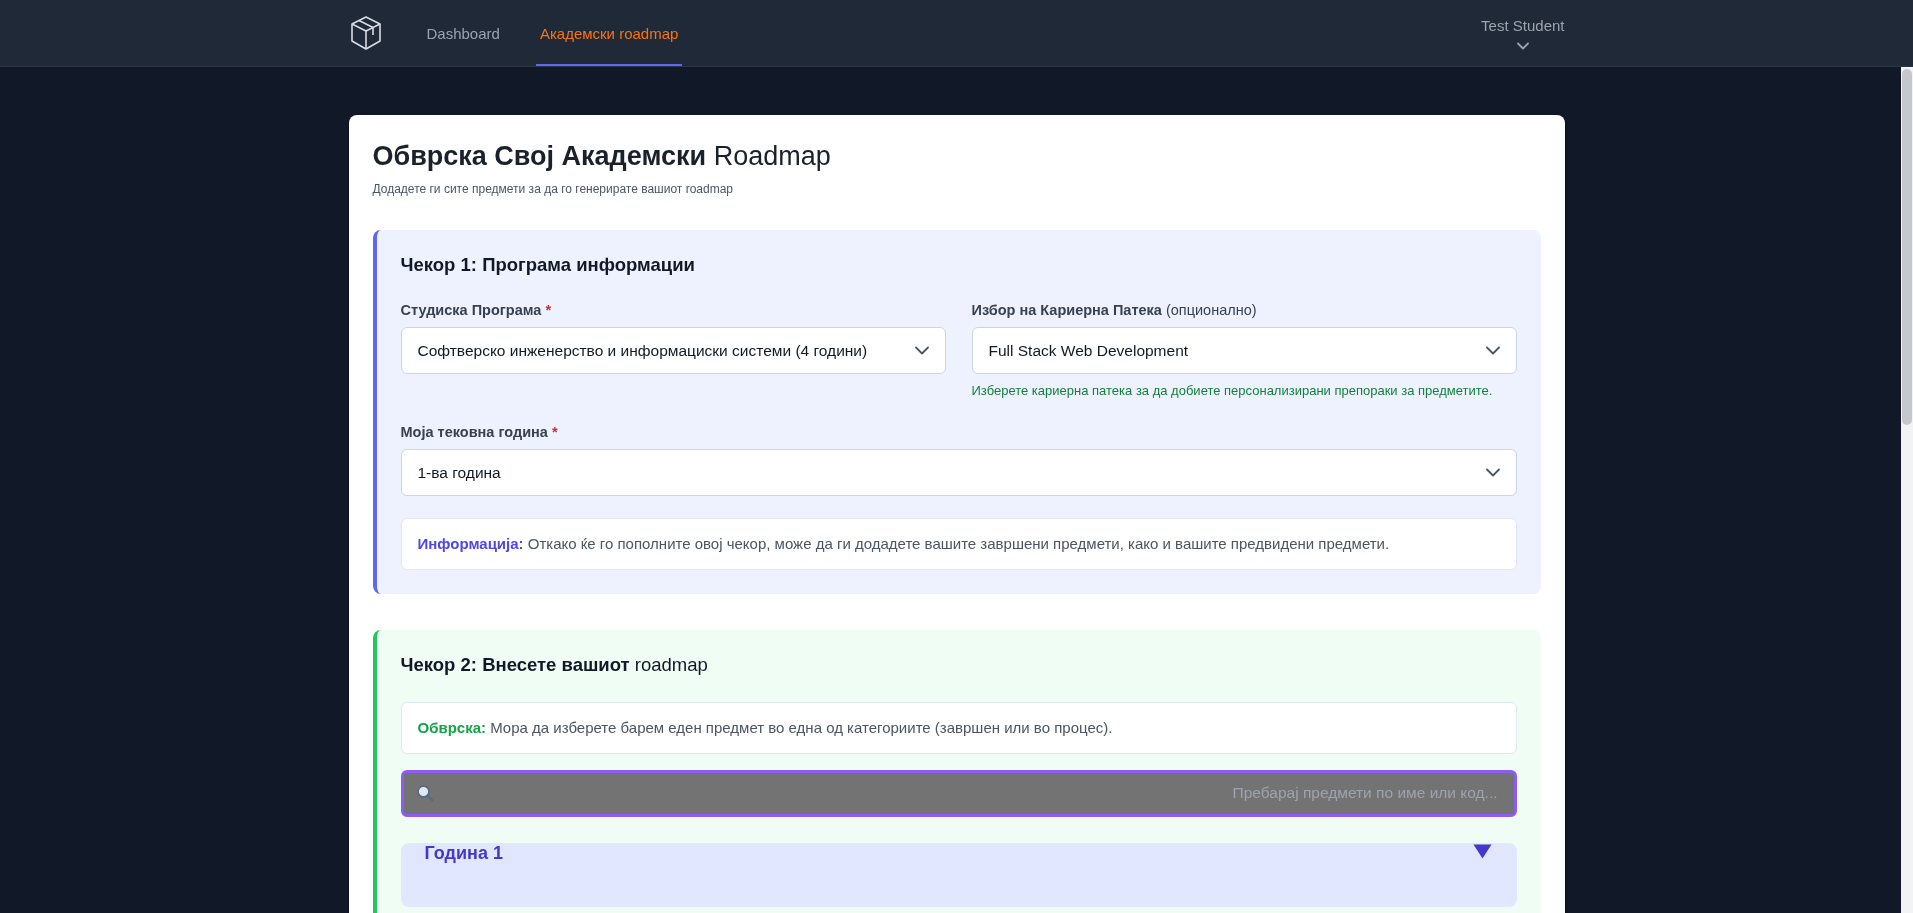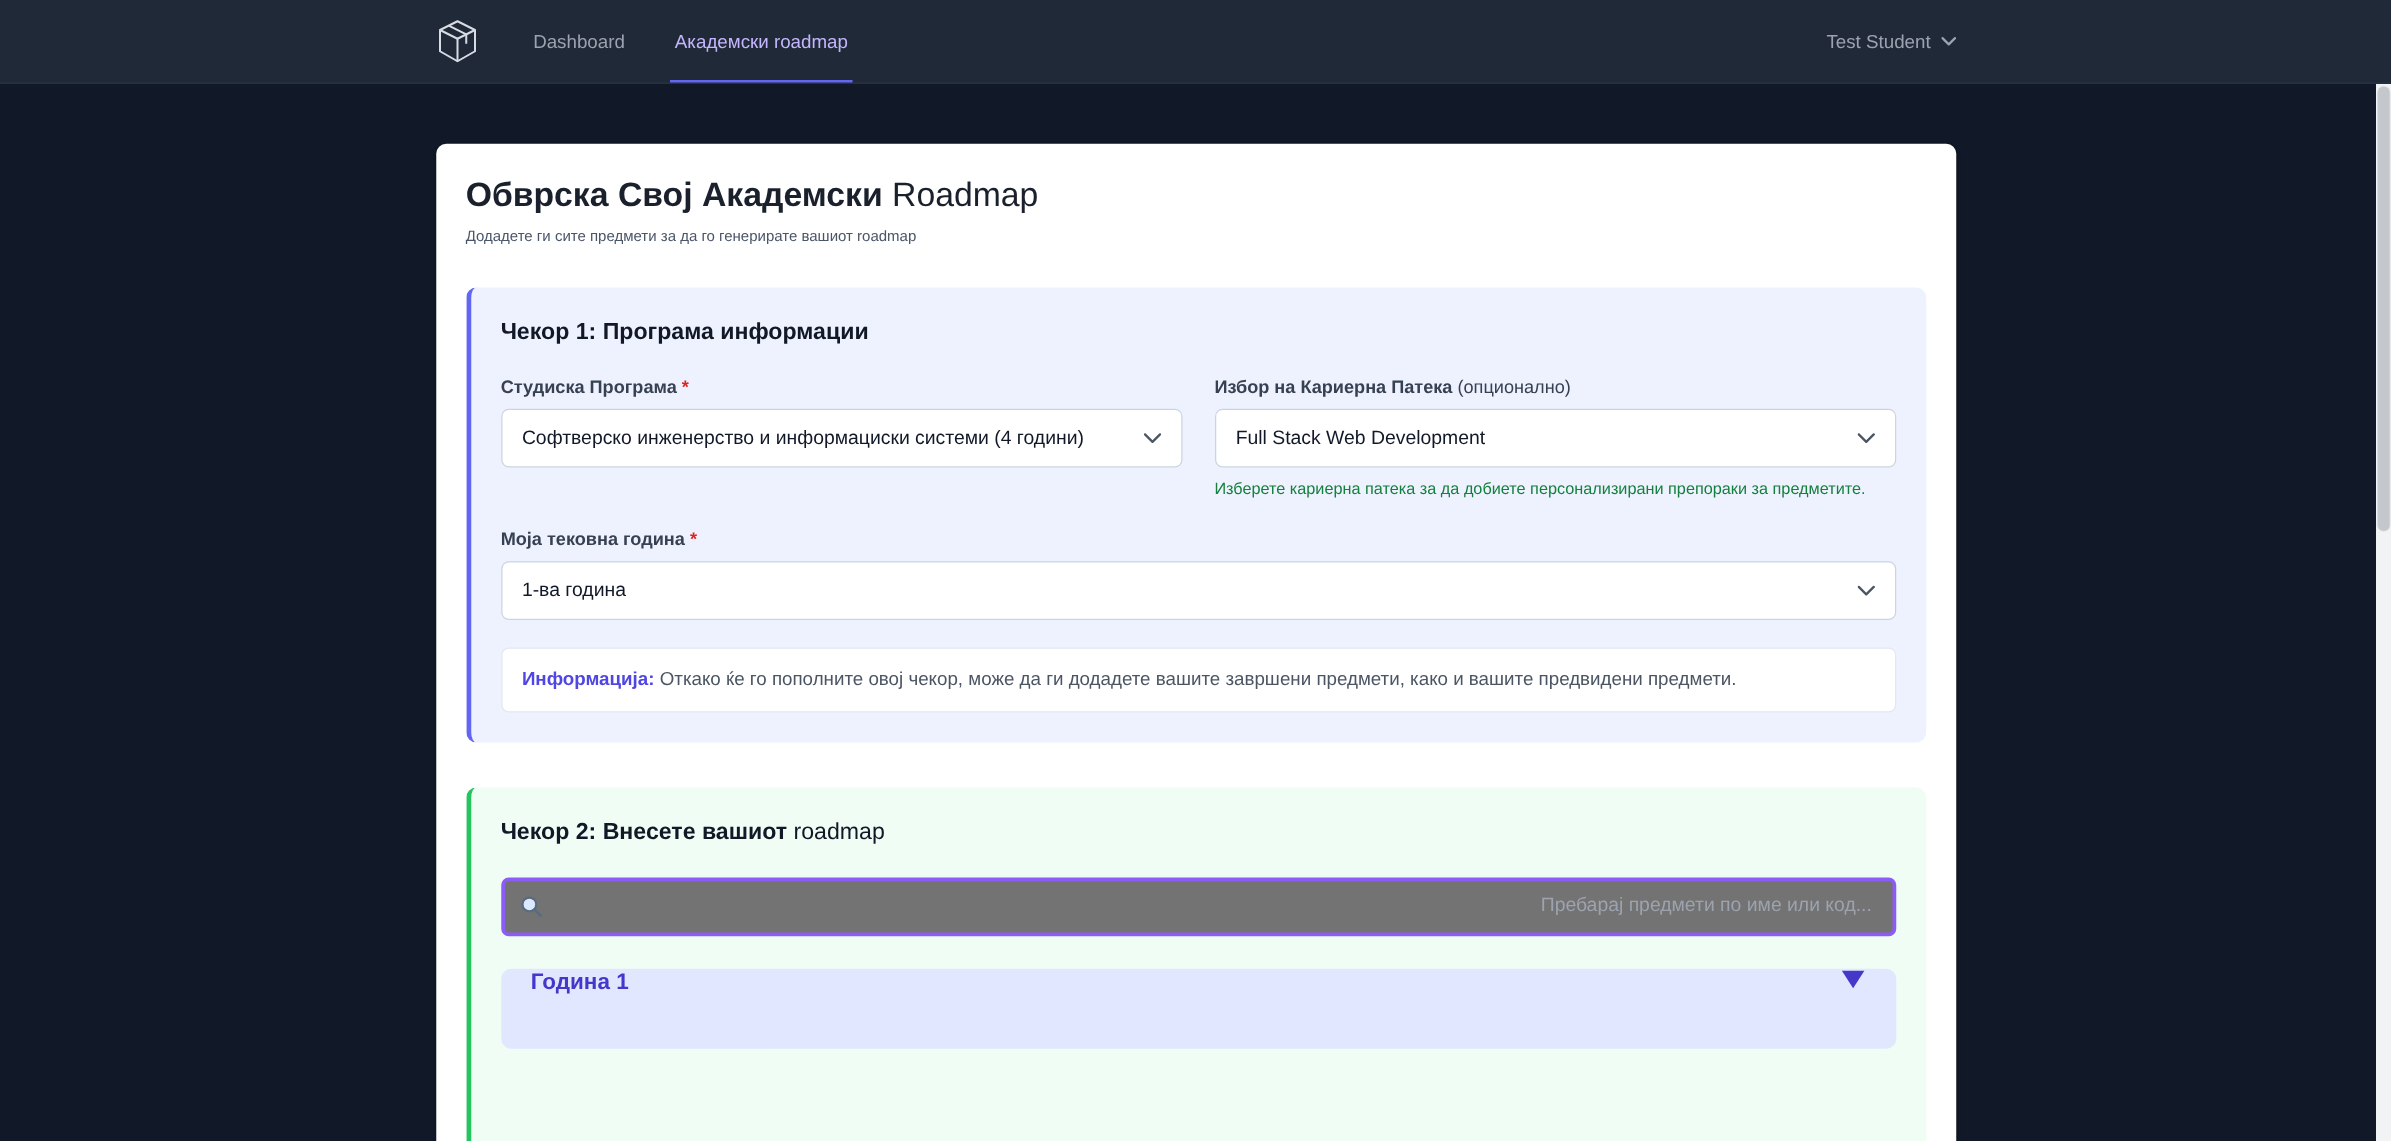--- a/index.html
+++ b/index.html
@@ -33,35 +33,36 @@
     align-items: center;
     margin-right: 32px;
     padding: 2px 4px 0;
     font-size: 15px;
     color: #9ca3af;
     text-decoration: none;
     border-bottom: 2px solid transparent;
     cursor: pointer;
   }
   .nav-link.active {
-    color: #c4b5fd;
+    color: #f97316;
     font-weight: 500;
     border-bottom-color: #6366f1;
   }
   .nav-right { display: flex; align-items: center; }
   .user-menu {
     background: none;
     border: none;
     color: #9ca3af;
     font-size: 15px;
     font-family: inherit;
     display: inline-flex;
     align-items: center;
     gap: 8px;
     cursor: pointer;
+    flex-direction: column;
   }
 
   
   main { padding-top: 48px; }
   .card {
     width: 1216px;
     margin: 0 auto;
     background: #ffffff;
     border-radius: 8px;
     box-shadow: 0 1px 3px rgba(0,0,0,.35);
@@ -241,20 +242,23 @@
       </div>
 
       <div class="note">
         <span class="note-label info">Информација:</span> <span>Откако ќе го пополните овој чекор, може да ги додадете вашите завршени предмети, како и вашите предвидени предмети.</span>
       </div>
     </section>
 
     <section class="step step2">
       <h2><span>Чекор 2: Внесете вашиот</span> <span class="h-accent">roadmap</span></h2>
 
+      <div class="note">
+        <span class="note-label ok">Обврска:</span> <span>Мора да изберете барем еден предмет во една од категориите (завршен или во процес).</span>
+      </div>
 
       <div class="search-wrap">
         <span class="search-icon">
           <svg width="20" height="20" viewBox="0 0 20 20">
             <circle cx="8.5" cy="8.5" r="5.5" fill="#dbeafe" stroke="#5b6b7f" stroke-width="1.8"></circle>
             <line x1="12.8" y1="12.8" x2="17.5" y2="17.5" stroke="#5b6b7f" stroke-width="2.2" stroke-linecap="round"></line>
           </svg>
         </span>
         <input type="text" placeholder="Пребарај предмети по име или код..." style="">
       </div>

